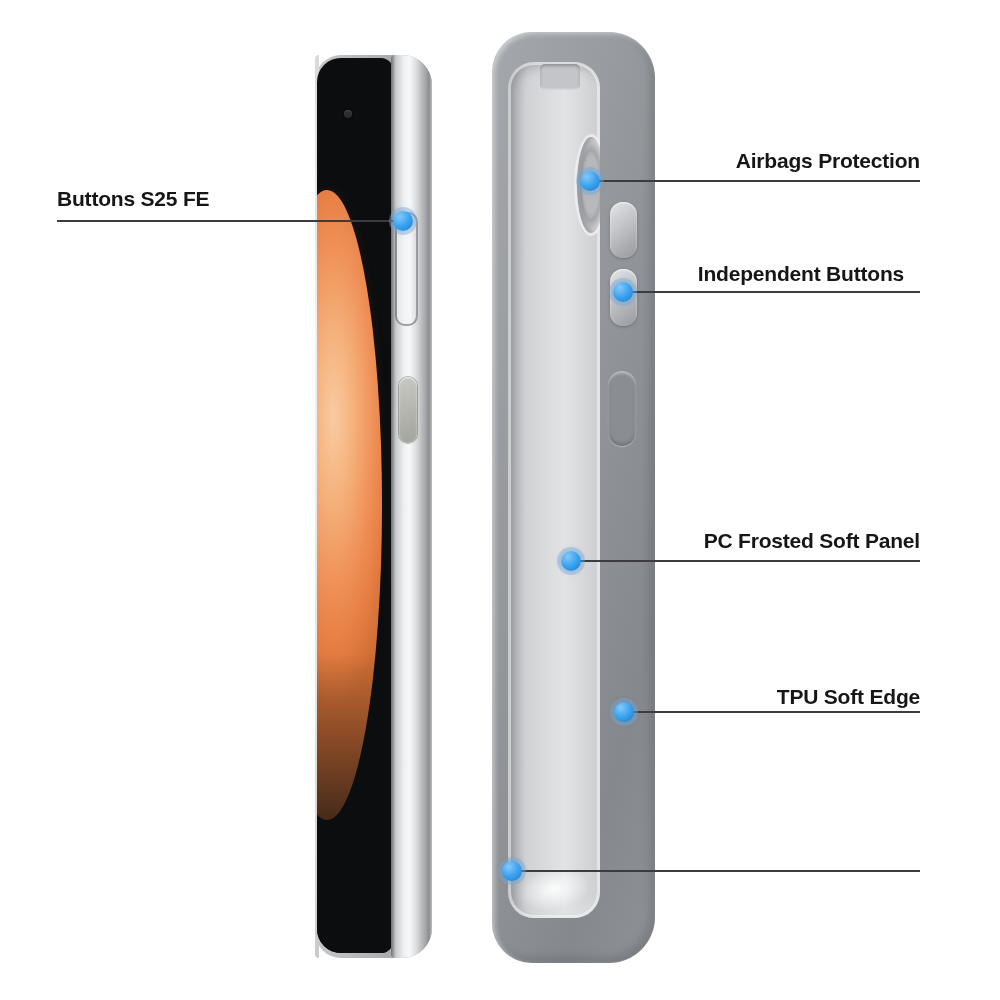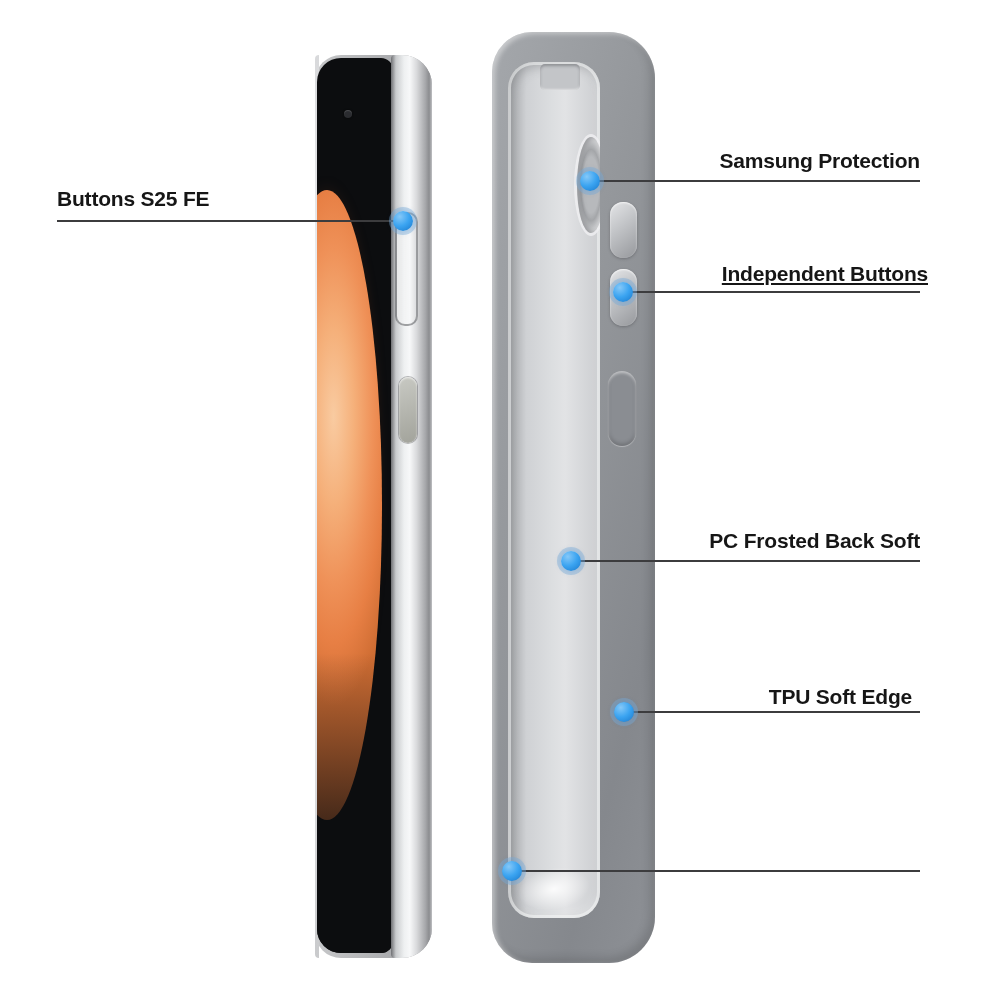--- a/index.html
+++ b/index.html
@@ -139,32 +139,32 @@
     </div>
     <div class="case-btn case-btn-volume"></div>
     <div class="case-btn case-btn-power"></div>
     <div class="case-btn case-btn-recess"></div>
   </div>
 
   <div class="callout-label" style="left:57px;top:186px;">Buttons S25 FE</div>
   <div class="callout-line" style="left:57px;top:220px;width:338px;"></div>
   <div class="callout-dot" style="left:393px;top:211px;"></div>
 
-  <div class="callout-label align-right" style="right:80px;top:148px;">Samsung Protection</div>
+  <div class="callout-label align-right" style="right:80px;top:148px;">Airbags Protection</div>
   <div class="callout-line" style="left:596px;top:180px;width:324px;"></div>
   <div class="callout-dot" style="left:580px;top:171px;"></div>
 
-  <div class="callout-label align-right" style="right:72px;top:261px;text-decoration:underline;">Independent Buttons</div>
+  <div class="callout-label align-right" style="right:96px;top:261px;">Independent Buttons</div>
   <div class="callout-line" style="left:630px;top:291px;width:290px;"></div>
   <div class="callout-dot" style="left:613px;top:282px;"></div>
 
-  <div class="callout-label align-right" style="right:80px;top:528px;">PC Frosted Back Soft</div>
+  <div class="callout-label align-right" style="right:80px;top:528px;">PC Frosted Soft Panel</div>
   <div class="callout-line" style="left:578px;top:560px;width:342px;"></div>
   <div class="callout-dot" style="left:561px;top:551px;"></div>
 
-  <div class="callout-label align-right" style="right:88px;top:684px;">TPU Soft Edge</div>
+  <div class="callout-label align-right" style="right:80px;top:684px;">TPU Soft Edge</div>
   <div class="callout-line" style="left:631px;top:711px;width:289px;"></div>
   <div class="callout-dot" style="left:614px;top:702px;"></div>
 
   <div class="callout-line" style="left:519px;top:870px;width:401px;"></div>
   <div class="callout-dot" style="left:502px;top:861px;"></div>
 
 </div>
 
 </body></html>

